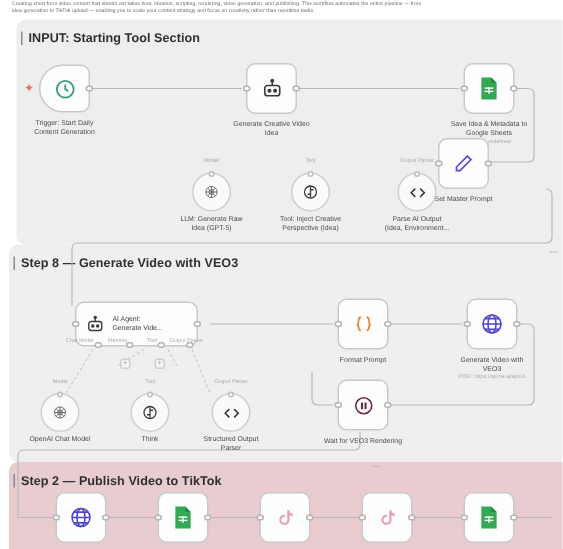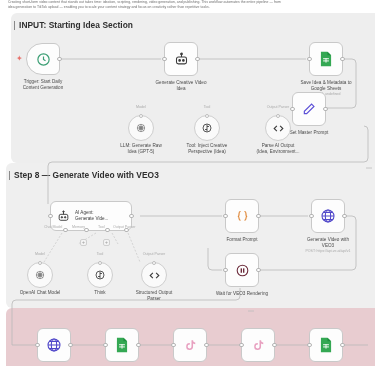--- a/index.html
+++ b/index.html
@@ -116,22 +116,23 @@
 
   <div class="intro">
     <span class="ln">Creating short-form video content that stands out takes time: ideation, scripting, rendering, video generation, and publishing. This workflow automates the entire pipeline — from</span>
     <span class="ln">idea generation to TikTok upload — enabling you to scale your content strategy and focus on creativity rather than repetitive tasks.</span>
   </div>
 
   <div class="panel panel-input"></div>
   <div class="panel panel-step1"></div>
   <div class="panel panel-step2"></div>
 
-  <div class="panel-title t-input">INPUT: Starting Idea Section</div>
+  <div class="panel-title t-input">INPUT: Starting Tool Section</div>
   <div class="panel-title t-step1">Step 8 — Generate Video with VEO3</div>
+  <div class="panel-title t-step2">Step 2 — Publish Video to TikTok</div>
 
   <svg class="wires">
     <g fill="none" stroke="#b9b9b9" stroke-width="0.8">
 
       <path d="M57,59 L161,59"></path>
       <path d="M199,59 L306,59"></path>
 
       <path d="M344,59 L352,59 Q356,59 356,63 L356,104 Q356,108 352,108 L326,108"></path>
 
       <path d="M364,126 Q368,126 368,130 L368,158 Q368,162 364,162 L52,162 Q48,162 48,166 L48,204"></path>

